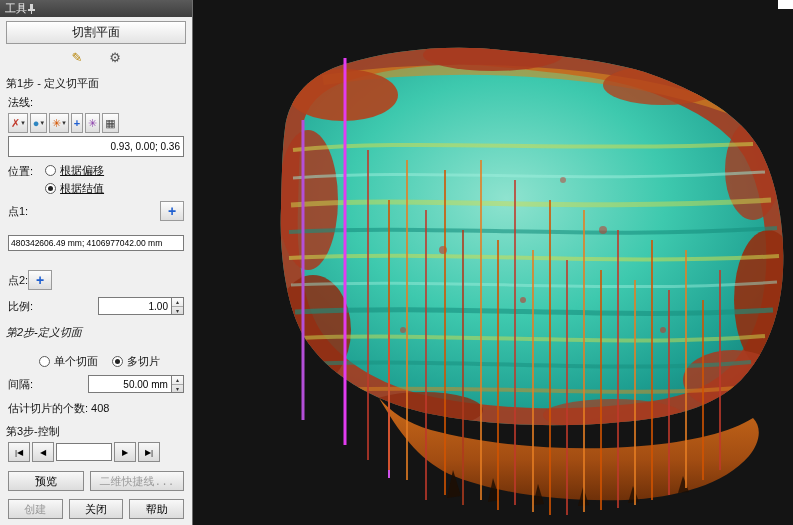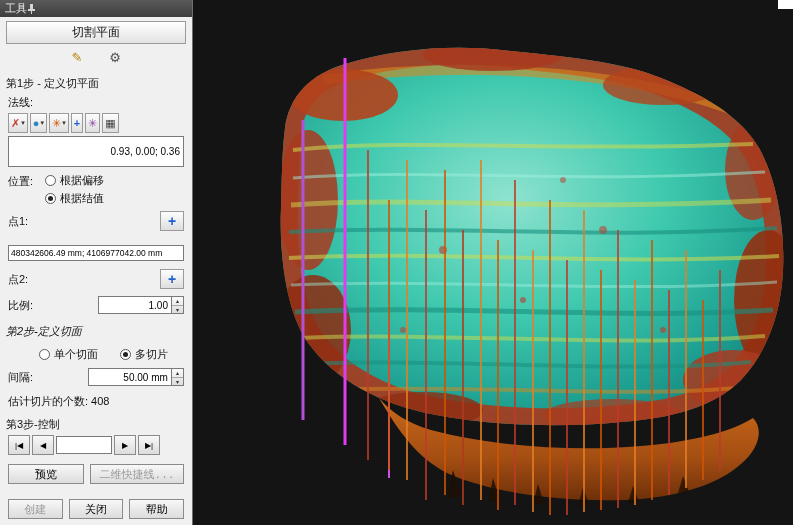--- a/index.html
+++ b/index.html
@@ -24,21 +24,21 @@
   .steplab { margin:5px 6px 0 6px; font-size:11px; }
   .sublab  { margin:4px 8px 0 8px; font-size:11px; }
   .row { display:flex; align-items:center; padding:0 8px; }
 
   .nrow { margin-top:3px; gap:2px; }
   .nbtn { height:20px; border:1px solid #9a9a9a; background:linear-gradient(#fdfdfd,#dedede);
           display:flex; align-items:center; padding:0 2px; font-size:11px; cursor:pointer; }
   .nbtn .g { font-size:11px; }
   .caret { font-size:7px; color:#333; margin-left:1px; }
 
-  .field { border:1px solid #7a7a7a; background:#fff; height:31px; width:100%;
+  .field { border:1px solid #7a7a7a; background:#fff; height:21px; width:100%;
            font-size:10px; padding:0 3px; font-family:"Liberation Sans",sans-serif; }
   .field.right { text-align:right; }
   .field.tiny { font-size:8.5px; height:16px; padding:0 2px; }
   .fieldwrap { padding:0 8px; margin-top:3px; }
 
   .radio { display:inline-flex; align-items:center; gap:4px; cursor:pointer; }
   .rdot { width:11px; height:11px; border-radius:50%; border:1px solid #5a5a5a; background:#fff;
           display:inline-block; position:relative; }
   .rdot.sel::after { content:""; position:absolute; left:2px; top:2px; width:5px; height:5px;
                      border-radius:50%; background:#222; }
@@ -124,59 +124,59 @@
         <span class="g" style="color:#444">▦</span>
       </button>
     </div>
 
     <div class="fieldwrap">
       <input class="field right" value="0.93, 0.00; 0.36" style="">
     </div>
 
     <div class="row" style="margin-top:6px; align-items:flex-start;">
       <span style="margin-top:1px;">位置:</span>
-      <span style="display:flex;flex-direction:column;gap:3px;margin-left:12px;">
+      <span style="display:flex;flex-direction:column;gap:3px;margin-left:12px;text-decoration:underline;">
         <span class="radio">
           <span class="rdot"></span>
           <span>根据偏移</span>
         </span>
         <span class="radio">
           <span class="rdot sel"></span>
           <span>根据结值</span>
         </span>
       </span>
     </div>
 
     <div class="row" style="margin-top:5px; justify-content:space-between;">
       <span>点1:</span>
       <button class="pickbtn">+</button>
     </div>
     <div class="fieldwrap" style="margin-top:14px;">
       <input class="field tiny" value="480342606.49 mm; 4106977042.00 mm" style="">
     </div>
 
-    <div class="row" style="margin-top:8px; justify-content:space-between;">
+    <div class="row" style="margin-top:19px; ">
       <span>点2:</span>
       <button class="pickbtn">+</button>
     </div>
 
     <div class="row" style="margin-top:7px; justify-content:space-between;">
       <span>比例:</span>
       <span class="spinwrap" style="width:86px;">
         <input class="field right" value="1.00" style="">
         <span class="spin">
           <b>▴</b>
           <b>▾</b>
         </span>
       </span>
     </div>
 
     <div class="steplab" style="margin-top:10px;font-style:italic;">第2步-定义切面</div>
 
-    <div class="row" style="margin-top:8px; gap:22px;padding-left:39px;">
+    <div class="row" style="margin-top:14px; gap:14px;padding-left:39px;">
       <span class="radio">
         <span class="rdot"></span>
         <span>单个切面</span>
       </span>
       <span class="radio">
         <span class="rdot sel"></span>
         <span>多切片</span>
       </span>
     </div>
 

